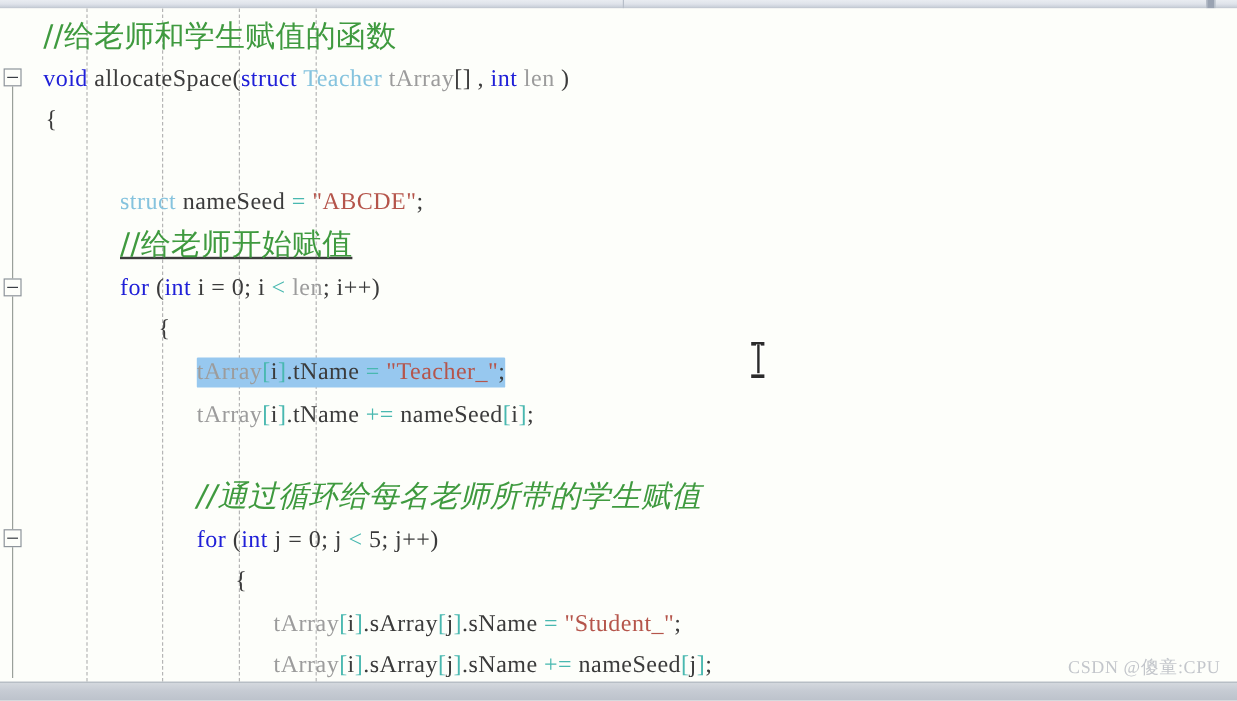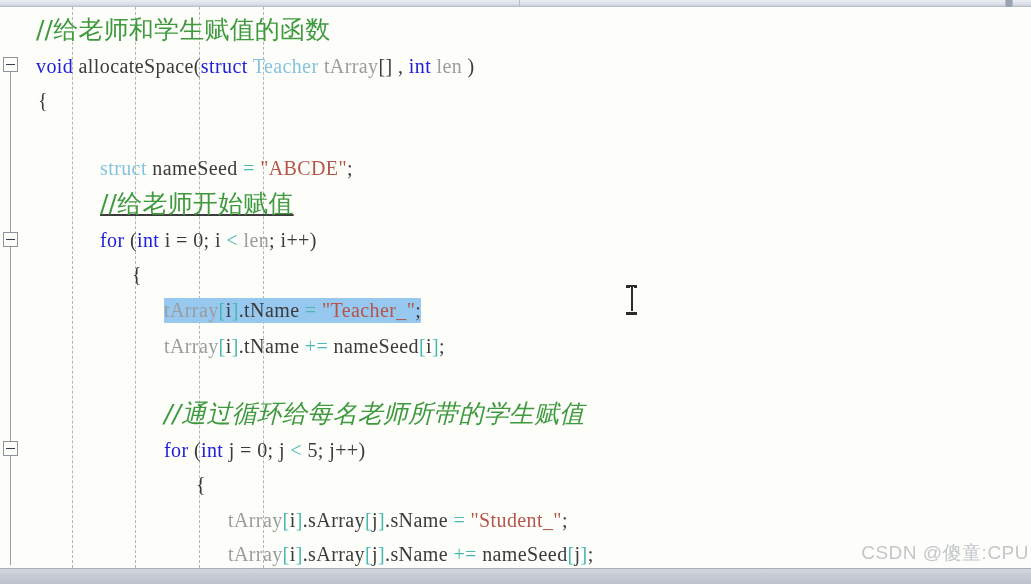--- a/index.html
+++ b/index.html
@@ -146,23 +146,23 @@
     width: 11px; height: 3px;
     background: #2b2b2b;
     box-shadow: 0 0 0 1px #ffffff;
   }
   .ibeam .bar-top { top: 0; }
   .ibeam .bar-bot { bottom: 0; }
 
   
   .watermark {
     position: absolute;
-    right: 2px; bottom: 18px;
-    font-family: Liberation Sans, sans-serif;
-    font-size: 19px;
+    right: 14px; bottom: 18px;
+    font-family: Liberation Serif, serif;
+    font-size: 15px;
     color: #c3c6cb;
     letter-spacing: 0.5px;
     white-space: nowrap;
   }
 </style>
 </head>
 <body>
 
 <div id="app">
 

